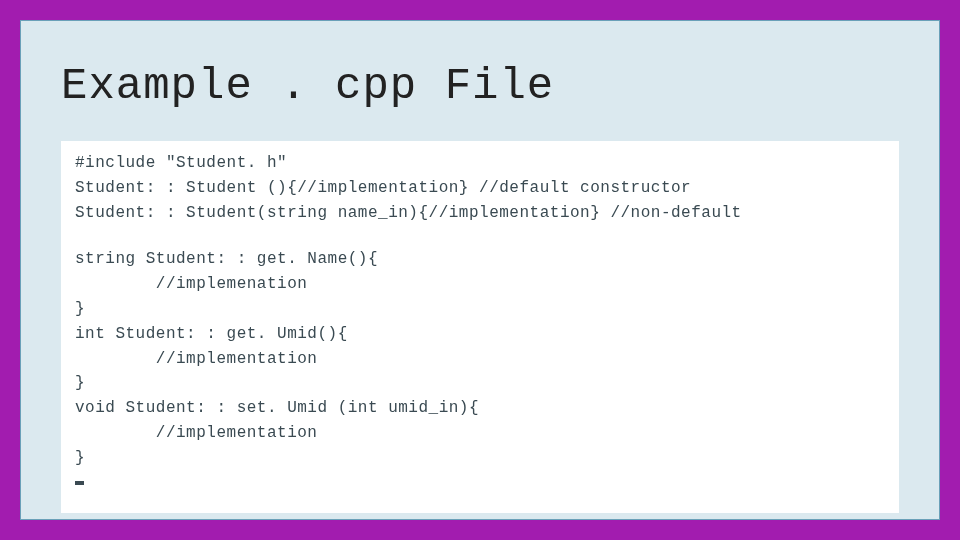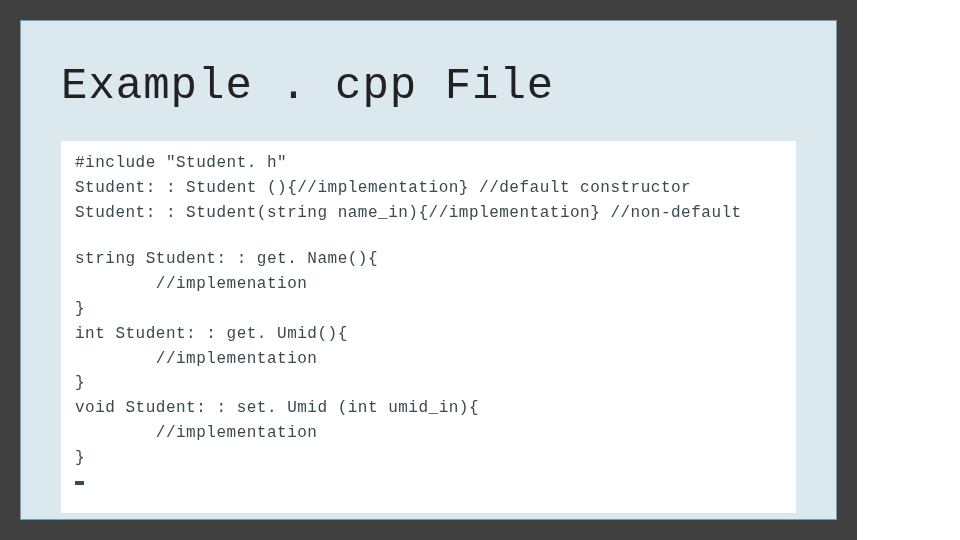--- a/index.html
+++ b/index.html
@@ -5,24 +5,24 @@
   html, body {
     margin: 0;
     padding: 0;
     width: 960px;
     height: 540px;
     background: #ffffff;
     font-family: "Courier New", Courier, monospace;
   }
   .slide {
     box-sizing: border-box;
-    width: 857px;
+    width: 960px;
     height: 540px;
     padding: 20px;
-    background: #404040;
+    background: #a21caf;
   }
   .panel {
     box-sizing: border-box;
     width: 100%;
     height: 100%;
     background: #dbe9ef;
     border: 1px solid #6aa0b8;
     padding: 30px 40px;
   }
   .title {

